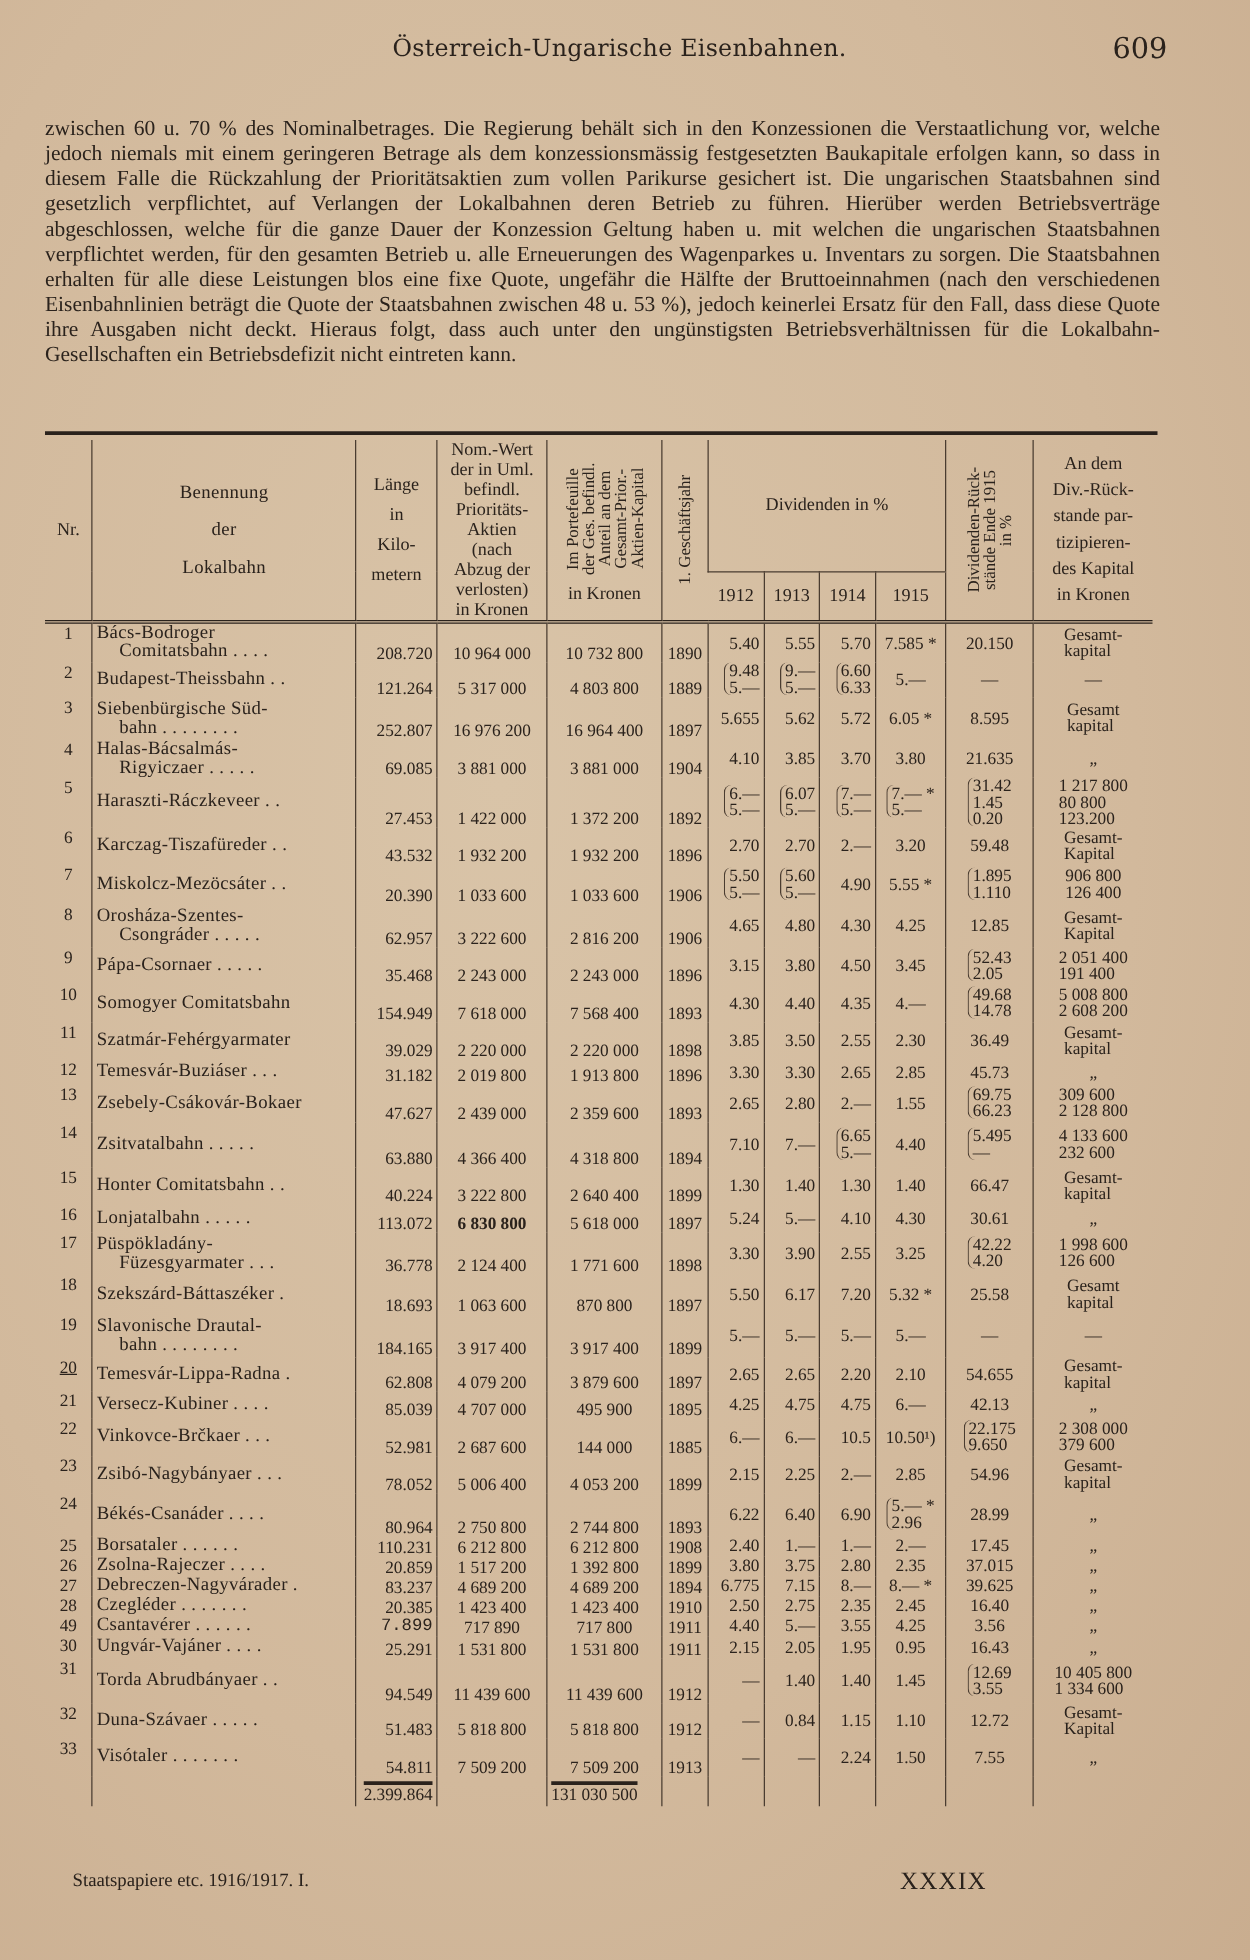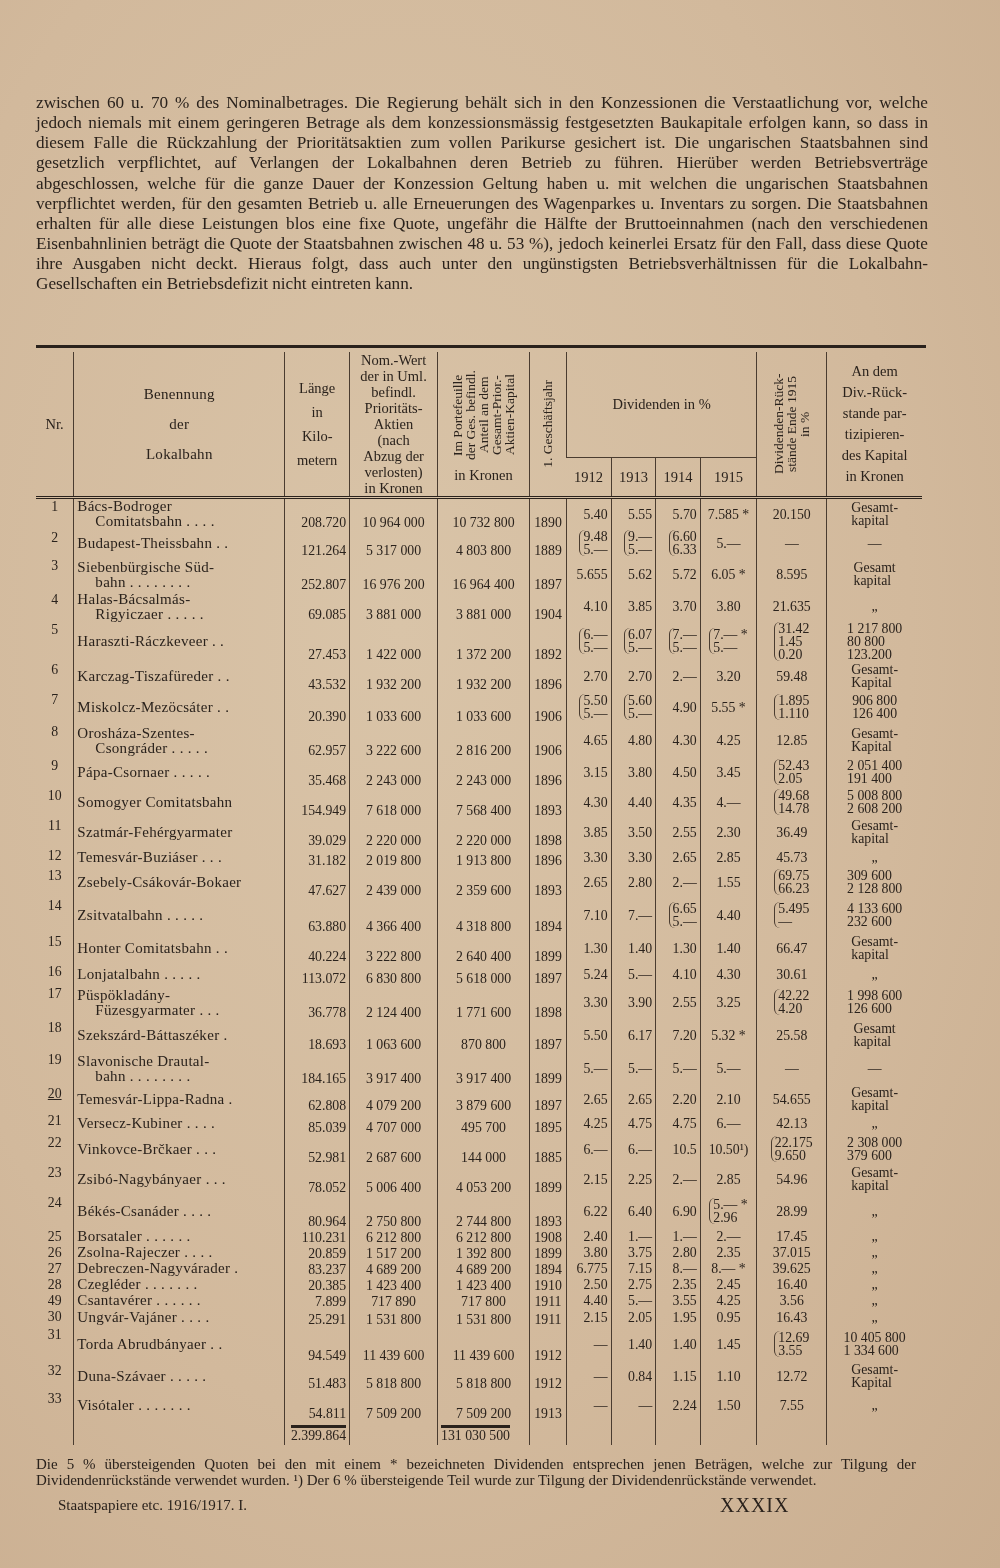--- a/index.html
+++ b/index.html
@@ -31,20 +31,24 @@
   .sum-row td{padding-top:2px;font-size:13px;}
   .sum-val{border-top:3px solid #2a221c;display:inline-block;}
   .footnote{position:absolute;left:36px;top:1442px;width:880px;font-size:15px;line-height:15.5px;font-family:"Liberation Serif",serif;text-align:justify;}
   .footer-left{position:absolute;left:58px;top:1497px;font-size:15px;font-family:"Liberation Serif",serif;}
   .footer-right{position:absolute;left:720px;top:1494px;font-size:20px;font-family:"Liberation Serif",serif;letter-spacing:1px;}
 </style>
 </head>
 <body>
 
 <div class="page">
+  <div class="running-head">
+    <span class="running-title">Österreich-Ungarische Eisenbahnen.</span>
+    <span class="page-number">609</span>
+  </div>
 
   <p class="intro">zwischen 60 u. 70 % des Nominalbetrages. Die Regierung behält sich in den Konzessionen die Verstaatlichung vor, welche jedoch niemals mit einem geringeren Betrage als dem konzessionsmässig festgesetzten Baukapitale erfolgen kann, so dass in diesem Falle die Rückzahlung der Prioritätsaktien zum vollen Parikurse gesichert ist. Die ungarischen Staatsbahnen sind gesetzlich verpflichtet, auf Verlangen der Lokalbahnen deren Betrieb zu führen. Hierüber werden Betriebsverträge abgeschlossen, welche für die ganze Dauer der Konzession Geltung haben u. mit welchen die ungarischen Staatsbahnen verpflichtet werden, für den gesamten Betrieb u. alle Erneuerungen des Wagenparkes u. Inventars zu sorgen. Die Staatsbahnen erhalten für alle diese Leistungen blos eine fixe Quote, ungefähr die Hälfte der Bruttoeinnahmen (nach den verschiedenen Eisenbahnlinien beträgt die Quote der Staatsbahnen zwischen 48 u. 53 %), jedoch keinerlei Ersatz für den Fall, dass diese Quote ihre Ausgaben nicht deckt. Hieraus folgt, dass auch unter den ungünstigsten Betriebsverhältnissen für die Lokalbahn-Gesellschaften ein Betriebsdefizit nicht eintreten kann.</p>
 
   <div class="rule-top" style="top:345px;"></div>
 
   <table class="rail">
     <thead>
       <tr style="height:104px;">
         <th rowspan="2" class="c-nr">Nr.</th>
         <th rowspan="2" class="c-name">
@@ -358,21 +362,21 @@
           <td class="c-div15"><span class="pair"><span class="stack">1.40</span></span></td>
           <td class="c-rueck"><span class="pair"><span class="stack">66.47</span></span></td>
           <td class="c-kap"><span class="pair"><span class="stack">Gesamt-</span><span class="stack">kapital</span></span></td>
         </tr>
         <tr style="height: 22px;">
           <td class="c-nr" style="vertical-align: top;">16</td>
           <td class="c-name">
             <div style="line-height: 15px;">Lonjatalbahn . . . . .</div>
           </td>
           <td class="c-len" style="vertical-align: bottom;">113.072</td>
-          <td class="c-nom" style="vertical-align: bottom;">6 830 800</td>
+          <td class="c-nom" style="vertical-align: bottom; font-weight: bold;">6 830 800</td>
           <td class="c-port" style="vertical-align: bottom;">5 618 000</td>
           <td class="c-year" style="vertical-align: bottom;">1897</td>
           <td class="c-div"><span class="pair"><span class="stack">5.24</span></span></td>
           <td class="c-div"><span class="pair"><span class="stack">5.—</span></span></td>
           <td class="c-div"><span class="pair"><span class="stack">4.10</span></span></td>
           <td class="c-div15"><span class="pair"><span class="stack">4.30</span></span></td>
           <td class="c-rueck"><span class="pair"><span class="stack">30.61</span></span></td>
           <td class="c-kap"><span class="pair"><span class="stack">„</span></span></td>
         </tr>
         <tr style="height: 34px;">
@@ -441,21 +445,21 @@
           <td class="c-rueck"><span class="pair"><span class="stack">54.655</span></span></td>
           <td class="c-kap"><span class="pair"><span class="stack">Gesamt-</span><span class="stack">kapital</span></span></td>
         </tr>
         <tr style="height: 22px;">
           <td class="c-nr" style="vertical-align: top;">21</td>
           <td class="c-name">
             <div style="line-height: 15px;">Versecz-Kubiner . . . .</div>
           </td>
           <td class="c-len" style="vertical-align: bottom;">85.039</td>
           <td class="c-nom" style="vertical-align: bottom;">4 707 000</td>
-          <td class="c-port" style="vertical-align: bottom;">495 700</td>
+          <td class="c-port" style="vertical-align: bottom;">495 900</td>
           <td class="c-year" style="vertical-align: bottom;">1895</td>
           <td class="c-div"><span class="pair"><span class="stack">4.25</span></span></td>
           <td class="c-div"><span class="pair"><span class="stack">4.75</span></span></td>
           <td class="c-div"><span class="pair"><span class="stack">4.75</span></span></td>
           <td class="c-div15"><span class="pair"><span class="stack">6.—</span></span></td>
           <td class="c-rueck"><span class="pair"><span class="stack">42.13</span></span></td>
           <td class="c-kap"><span class="pair"><span class="stack">„</span></span></td>
         </tr>
         <tr style="height: 30px;">
           <td class="c-nr" style="vertical-align: top;">22</td>
@@ -567,21 +571,21 @@
           <td class="c-div"><span class="pair"><span class="stack">2.35</span></span></td>
           <td class="c-div15"><span class="pair"><span class="stack">2.45</span></span></td>
           <td class="c-rueck"><span class="pair"><span class="stack">16.40</span></span></td>
           <td class="c-kap"><span class="pair"><span class="stack">„</span></span></td>
         </tr>
         <tr style="height: 16px;">
           <td class="c-nr" style="vertical-align: top;">49</td>
           <td class="c-name">
             <div style="line-height: 15px;">Csantavérer . . . . . .</div>
           </td>
-          <td class="c-len" style="vertical-align: bottom;">7.899</td>
+          <td class="c-len" style="vertical-align: bottom; font-family: Liberation Mono, monospace;">7.899</td>
           <td class="c-nom" style="vertical-align: bottom;">717 890</td>
           <td class="c-port" style="vertical-align: bottom;">717 800</td>
           <td class="c-year" style="vertical-align: bottom;">1911</td>
           <td class="c-div"><span class="pair"><span class="stack">4.40</span></span></td>
           <td class="c-div"><span class="pair"><span class="stack">5.—</span></span></td>
           <td class="c-div"><span class="pair"><span class="stack">3.55</span></span></td>
           <td class="c-div15"><span class="pair"><span class="stack">4.25</span></span></td>
           <td class="c-rueck"><span class="pair"><span class="stack">3.56</span></span></td>
           <td class="c-kap"><span class="pair"><span class="stack">„</span></span></td>
         </tr>
@@ -659,16 +663,15 @@
           <td></td>
           <td></td>
           <td></td>
           <td></td>
           <td></td>
           <td></td>
         </tr>
       </tbody>
   </table>
 
-  <p class="footnote">Die 5 % übersteigenden Quoten bei den mit einem * bezeichneten Dividenden entsprechen jenen Beträgen, welche zur Tilgung der Dividendenrückstände verwendet wurden. ¹) Der 6 % übersteigende Teil wurde zur Tilgung der Dividendenrückstände verwendet.</p>
   <div class="footer-left">Staatspapiere etc. 1916/1917. I.</div>
   <div class="footer-right">XXXIX</div>
 </div>
 
 </body></html>

